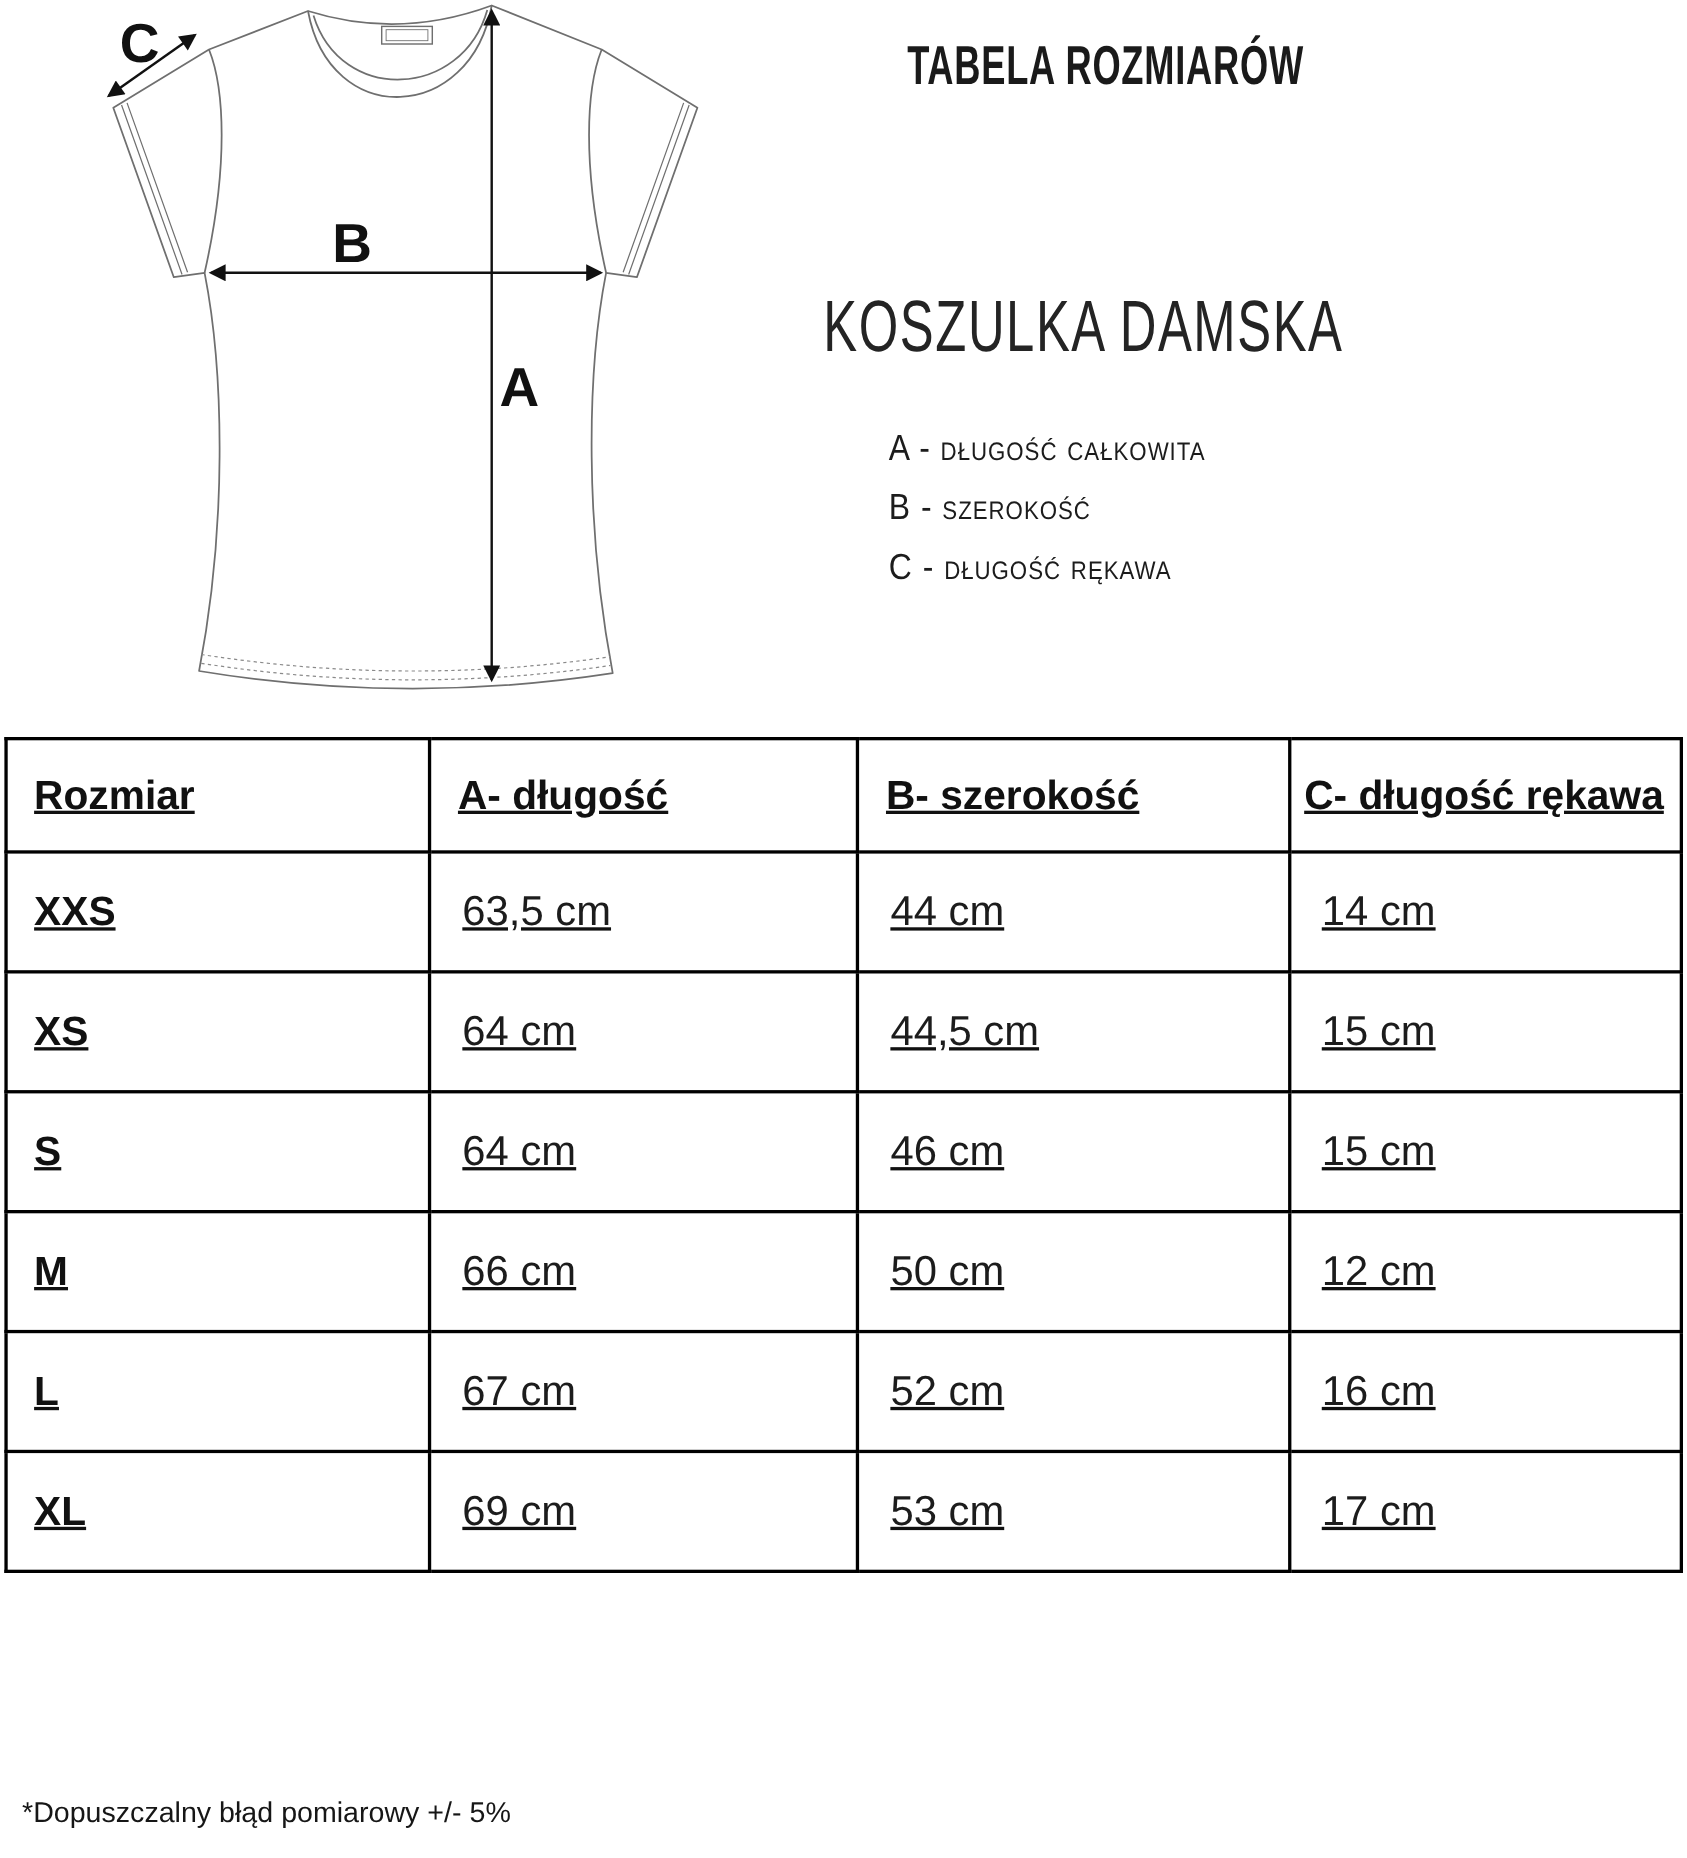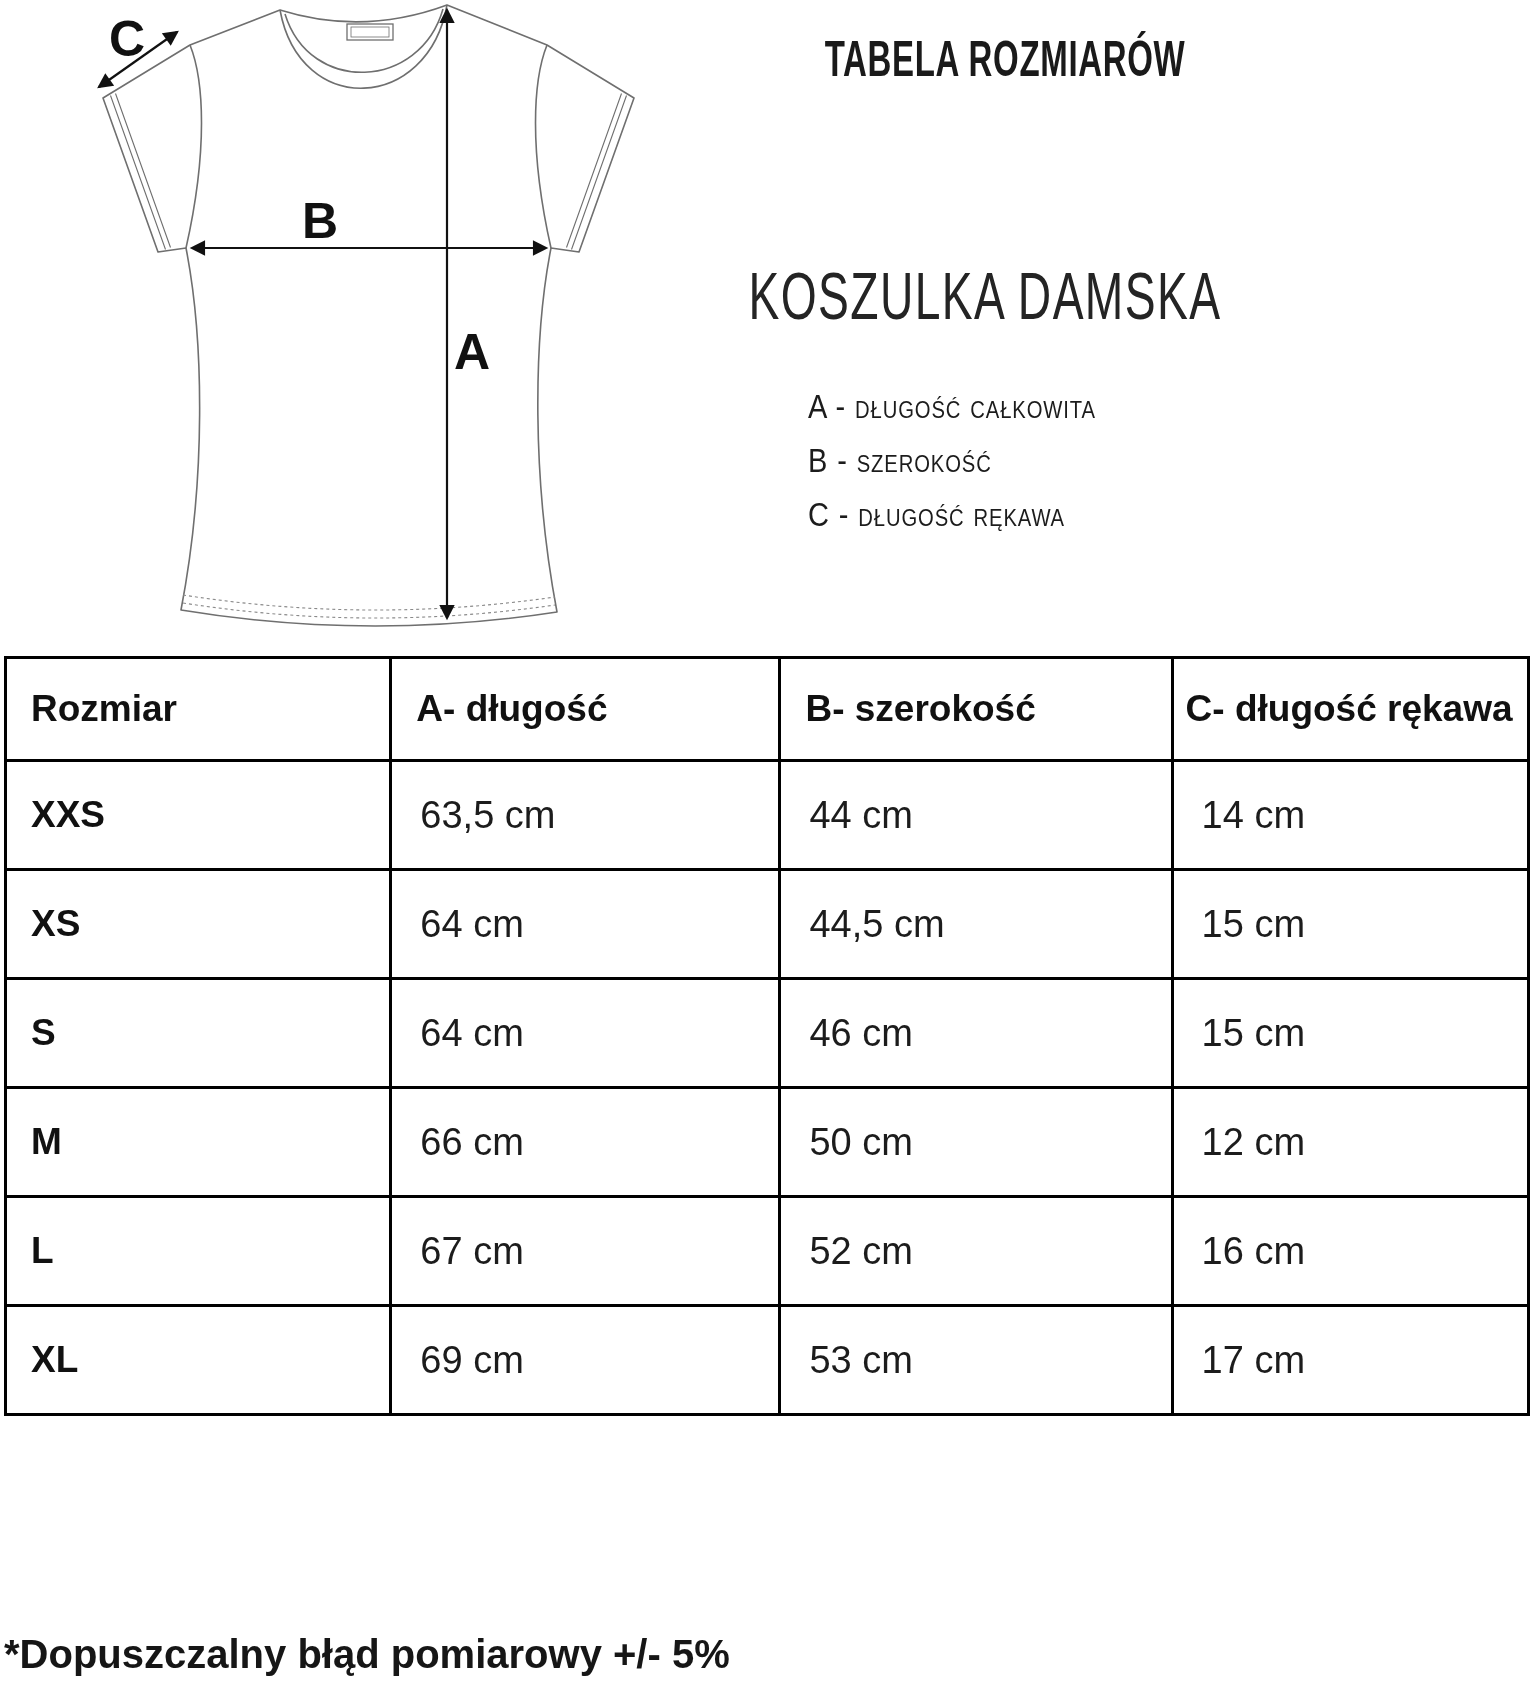--- a/index.html
+++ b/index.html
@@ -35,23 +35,24 @@
   .legend{position:absolute;left:808px;top:380px;}
   .legend-line{
     font-size:33px;line-height:54px;color:#1c1c1c;
     font-variant-caps:small-caps;
     letter-spacing:1px;
     transform:scaleX(0.88);transform-origin:left center;
     white-space:nowrap;
   }
   
   .size-table{
-    position:absolute;left:4px;top:656px;width:1526px;
+    position:absolute;left:4px;top:670px;width:1526px;
     border-collapse:collapse;table-layout:fixed;
     background:#fff;
+    text-decoration:underline;
   }
   .size-table th,.size-table td{
     border:3px solid #000;
     text-align:left;vertical-align:middle;
     overflow:hidden;white-space:nowrap;
   }
   .size-table thead th{
     height:100px;font-size:37px;font-weight:700;color:#111;
     padding:0 0 0 24px;
   }
@@ -59,22 +60,22 @@
     height:106px;font-size:37px;font-weight:700;color:#111;
     padding:0 0 0 24px;
   }
   .size-table tbody td{
     font-size:38px;font-weight:400;color:#1c1c1c;
     padding:0 0 0 28px;
   }
   .size-table thead th.col-c{padding-left:12px;}
   
   .footnote{
-    position:absolute;left:4px;top:1632px;
-    font-size:40px;font-weight:700;color:#161616;
+    position:absolute;left:20px;top:1632px;
+    font-size:26px;font-weight:400;color:#161616;
   }
 </style>
 </head>
 <body>
 
 <div class="page">
 
   <svg class="tshirt" width="660" height="650" viewBox="0 0 660 650" aria-hidden="true">
     <defs>
       <marker id="ah" viewBox="0 0 10 10" refX="8.5" refY="5" markerWidth="9.5" markerHeight="7" orient="auto-start-reverse">

